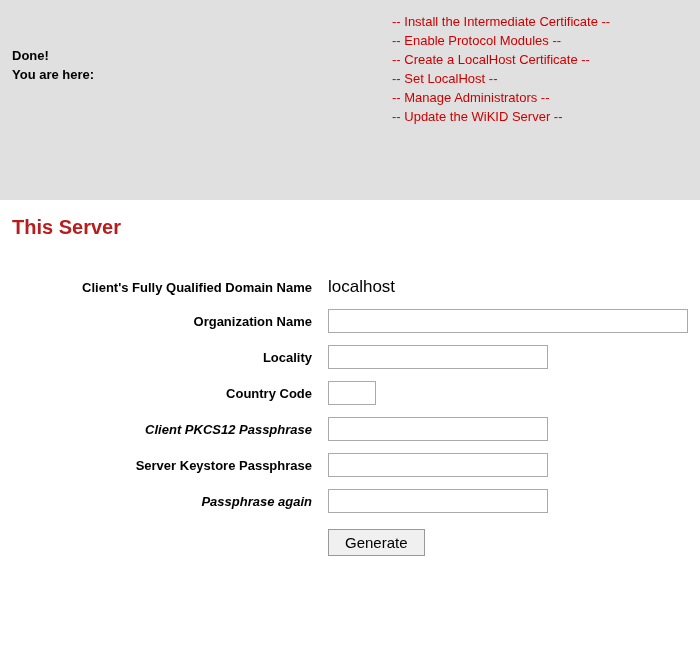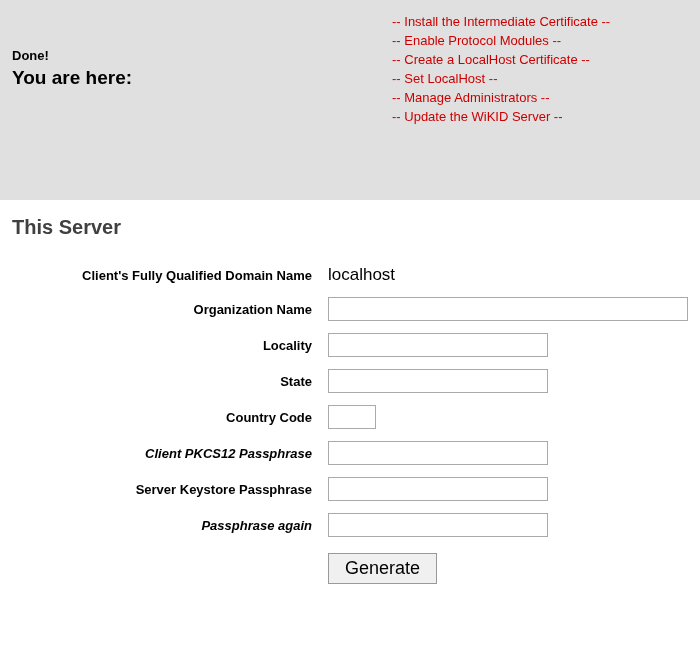--- a/index.html
+++ b/index.html
@@ -30,21 +30,21 @@
     }
 
     .banner-left .done-label {
       font-size: 13px;
       font-weight: bold;
       margin-bottom: 4px;
       margin-top: 36px;
     }
 
     .banner-left .you-are-here {
-      font-size: 19px;
+      font-size: 13px;
       font-weight: bold;
     }
 
     .banner-right {
       flex: 1;
       display: flex;
       flex-direction: column;
       padding-top: 4px;
     }
 
@@ -57,22 +57,22 @@
     }
 
     
     .main-content {
       padding: 16px 12px 20px 12px;
     }
 
     .section-title {
       font-size: 20px;
       font-weight: bold;
-      margin-bottom: 20px;
-      color: #404040;
+      margin-bottom: 32px;
+      color: #b91c1c;
     }
 
     .form-table {
       width: 100%;
       border-collapse: collapse;
     }
 
     .form-table tr {
       vertical-align: middle;
     }
@@ -124,21 +124,21 @@
     .input-full {
       width: 360px;
     }
 
     .generate-btn {
       margin-top: 10px;
       padding: 4px 16px;
       background: #f0f0f0;
       border: 1px solid #999;
       cursor: pointer;
-      font-size: 18px;
+      font-size: 15px;
     }
   </style>
 </head>
 <body>
 
 <div class="top-banner">
   <div class="banner-left">
     <div class="done-label">Done!</div>
     <div class="you-are-here">You are here:</div>
   </div>
@@ -165,24 +165,20 @@
         </tr>
         <tr>
           <td class="label-cell bold">Organization Name</td>
           <td class="input-cell"><input type="text" placeholder="" class="input-full" style=""></td>
         </tr>
         <tr>
           <td class="label-cell bold">Locality</td>
           <td class="input-cell"><input type="text" placeholder="" class="input-medium" style=""></td>
         </tr>
         <tr>
-          <td class="label-cell bold">State</td>
-          <td class="input-cell"><input type="text" placeholder="" class="input-medium" style=""></td>
-        </tr>
-        <tr>
           <td class="label-cell bold">Country Code</td>
           <td class="input-cell"><input type="text" placeholder="" class="input-short" style=""></td>
         </tr>
         <tr>
           <td class="label-cell italic">Client PKCS12 Passphrase</td>
           <td class="input-cell"><input type="password" placeholder="" class="input-medium" style=""></td>
         </tr>
         <tr>
           <td class="label-cell bold">Server Keystore Passphrase</td>
           <td class="input-cell"><input type="password" placeholder="" class="input-medium" style=""></td>

